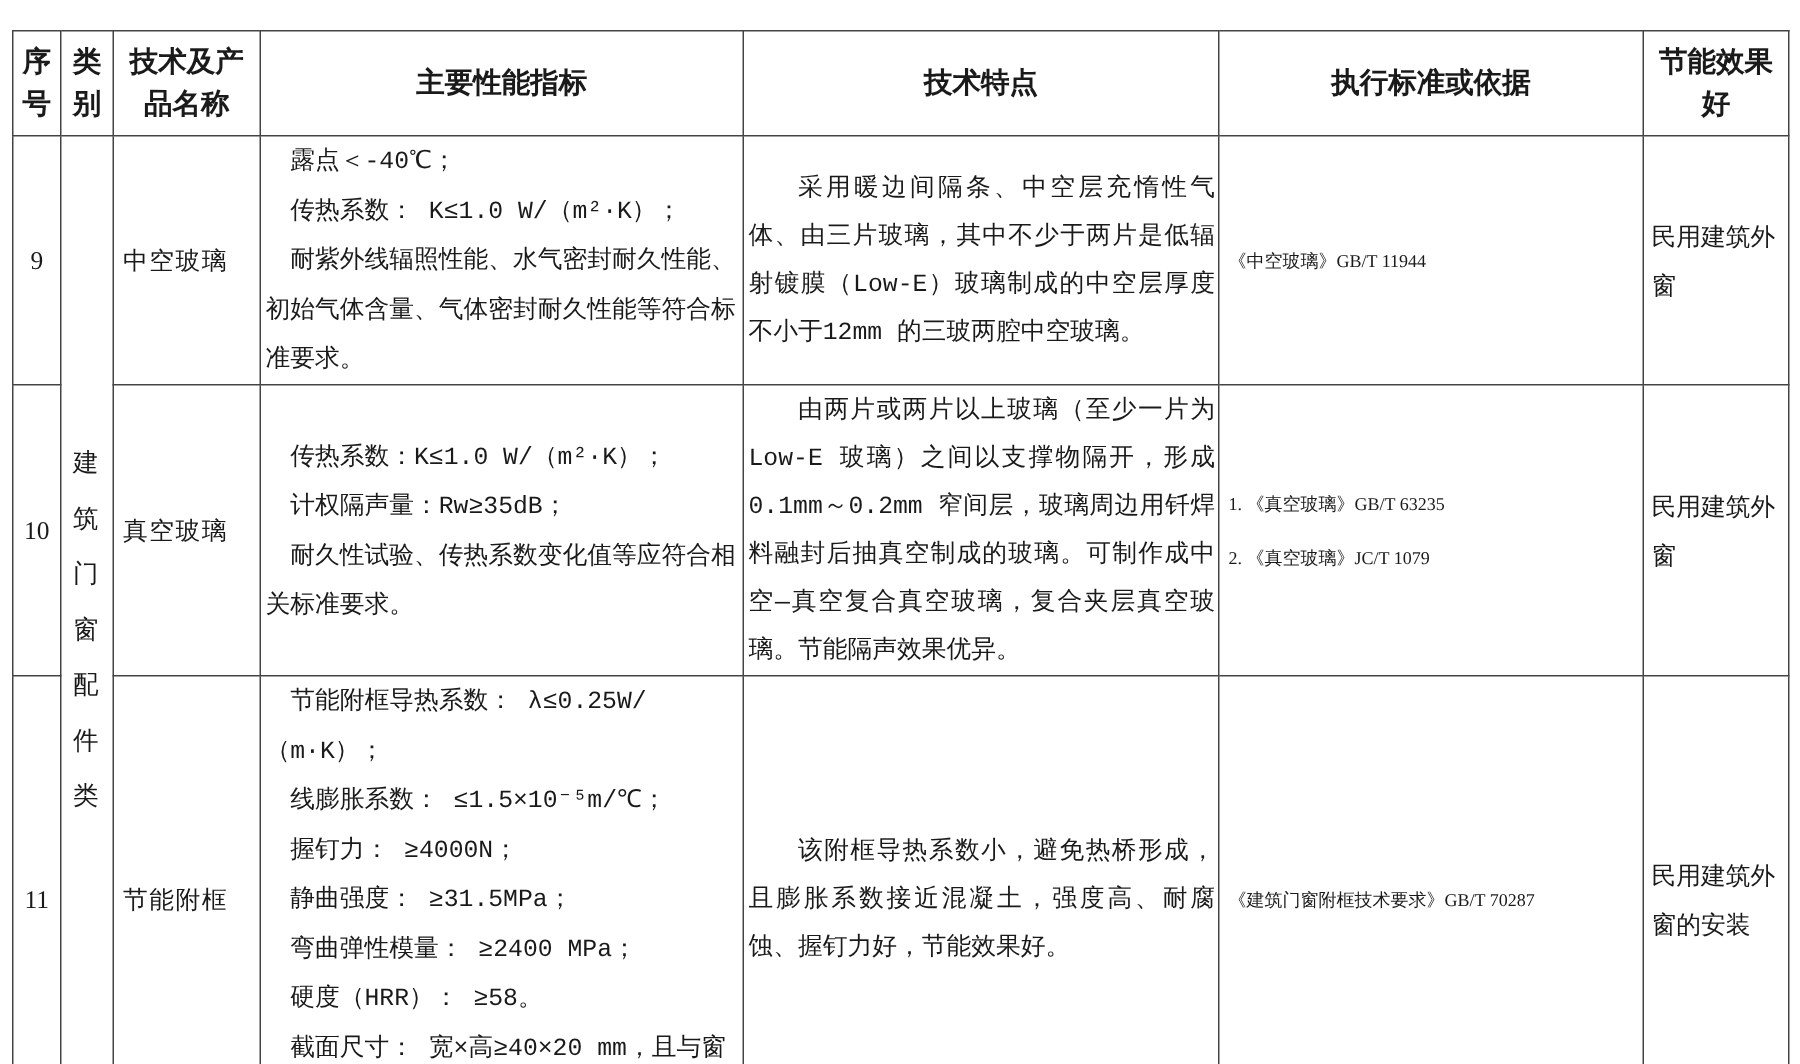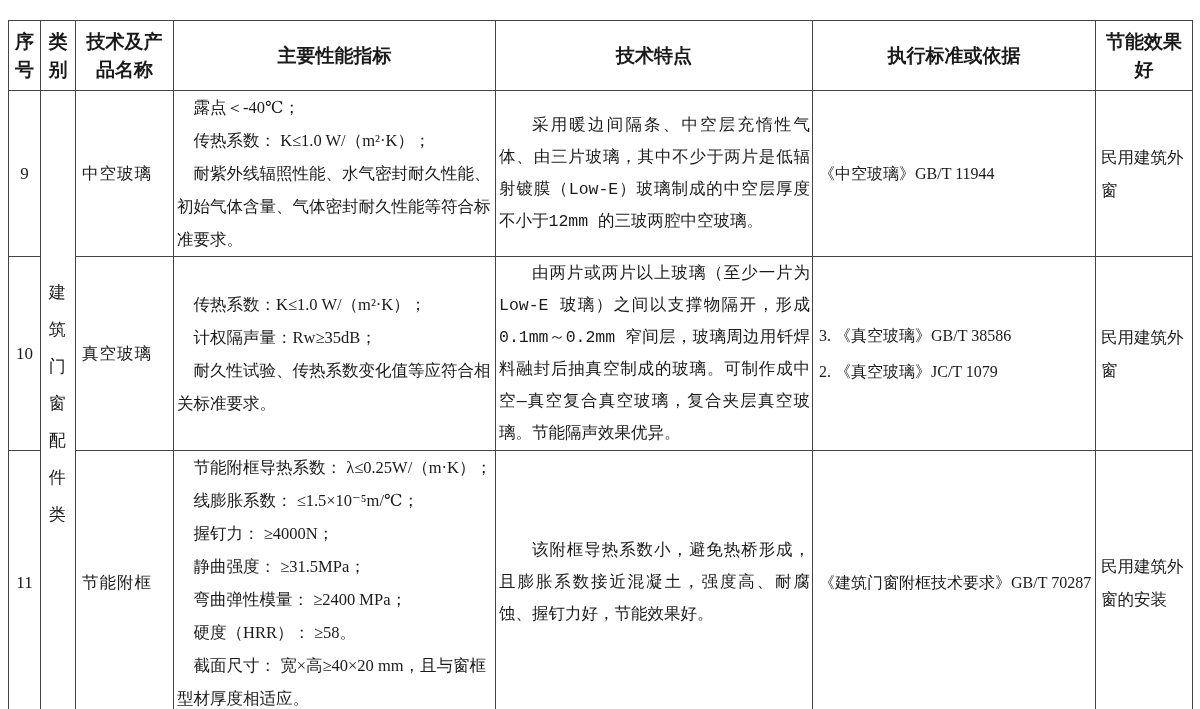--- a/index.html
+++ b/index.html
@@ -46,30 +46,30 @@
   td.product-cell {
     font-size: 16.5px;
     padding-left: 6px;
     letter-spacing: 1px;
   }
   td.perf-cell {
     font-size: 16.5px;
     line-height: 33px;
     padding: 0 1px 0 3px;
   }
-  td.perf-cell p { text-indent: 1em; }
+  td.perf-cell p { text-indent: 1em; font-family: Liberation Mono, monospace; }
   td.feat-cell {
     font-size: 16.5px;
     line-height: 32px;
     padding: 0 2px 0 3px;
     text-align: justify;
   }
   td.feat-cell p { text-indent: 2em; font-family: Liberation Mono, monospace; }
   td.std-cell {
-    font-size: 16px;
+    font-size: 12px;
     line-height: 36px;
     padding-left: 6px;
   }
   td.scope-cell {
     font-size: 16.5px;
     line-height: 33px;
     padding-left: 5px;
     padding-right: 2px;
     word-break: break-all;
   }
@@ -123,21 +123,21 @@
     <td class="product-cell">真空玻璃</td>
     <td class="perf-cell">
       <p>传热系数：K≤1.0 W/（m²·K）；</p>
       <p>计权隔声量：Rw≥35dB；</p>
       <p>耐久性试验、传热系数变化值等应符合相关标准要求。</p>
     </td>
     <td class="feat-cell">
       <p>由两片或两片以上玻璃（至少一片为Low-E 玻璃）之间以支撑物隔开，形成0.1mm～0.2mm 窄间层，玻璃周边用钎焊料融封后抽真空制成的玻璃。可制作成中空—真空复合真空玻璃，复合夹层真空玻璃。节能隔声效果优异。</p>
     </td>
     <td class="std-cell">
-      <p>3. 《真空玻璃》GB/T 38586</p>
+      <p>1. 《真空玻璃》GB/T 63235</p>
       <p>2. 《真空玻璃》JC/T 1079</p>
     </td>
     <td class="scope-cell">民用建筑外窗</td>
   </tr>
 
   <tr style="height:263px">
     <td class="num-cell">11</td>
     <td class="product-cell">节能附框</td>
     <td class="perf-cell">
       <p>节能附框导热系数： λ≤0.25W/（m·K）；</p>

